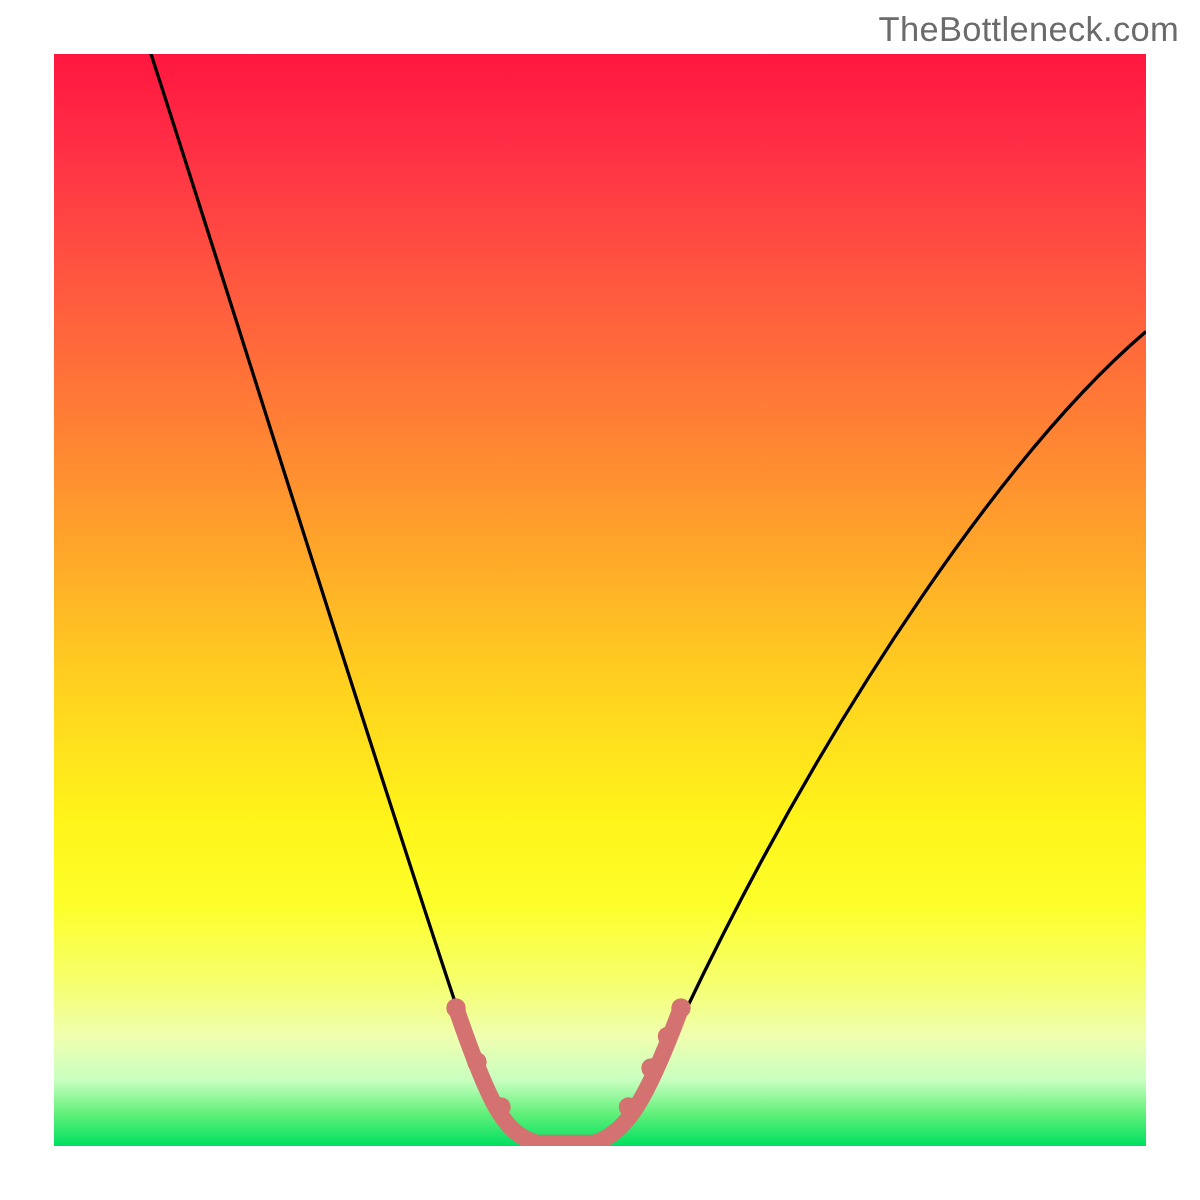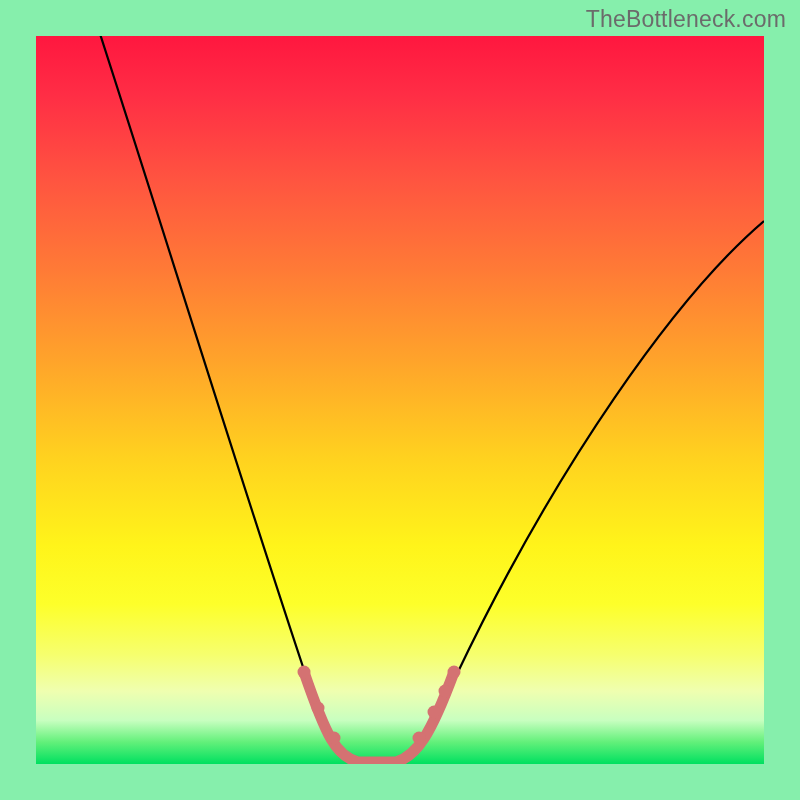--- a/index.html
+++ b/index.html
@@ -10,21 +10,21 @@
     background: #000;
     overflow: hidden;
     font-family: Arial, Helvetica, sans-serif;
   }
   .frame {
     position: absolute;
     top: 0;
     left: 0;
     width: 800px;
     height: 800px;
-    background: #86efac;
+    background: #ffffff;
   }
   .plot-area {
     position: absolute;
     top: 36px;
     left: 36px;
     width: 728px;
     height: 728px;
     overflow: hidden;
   }
   .gradient {

